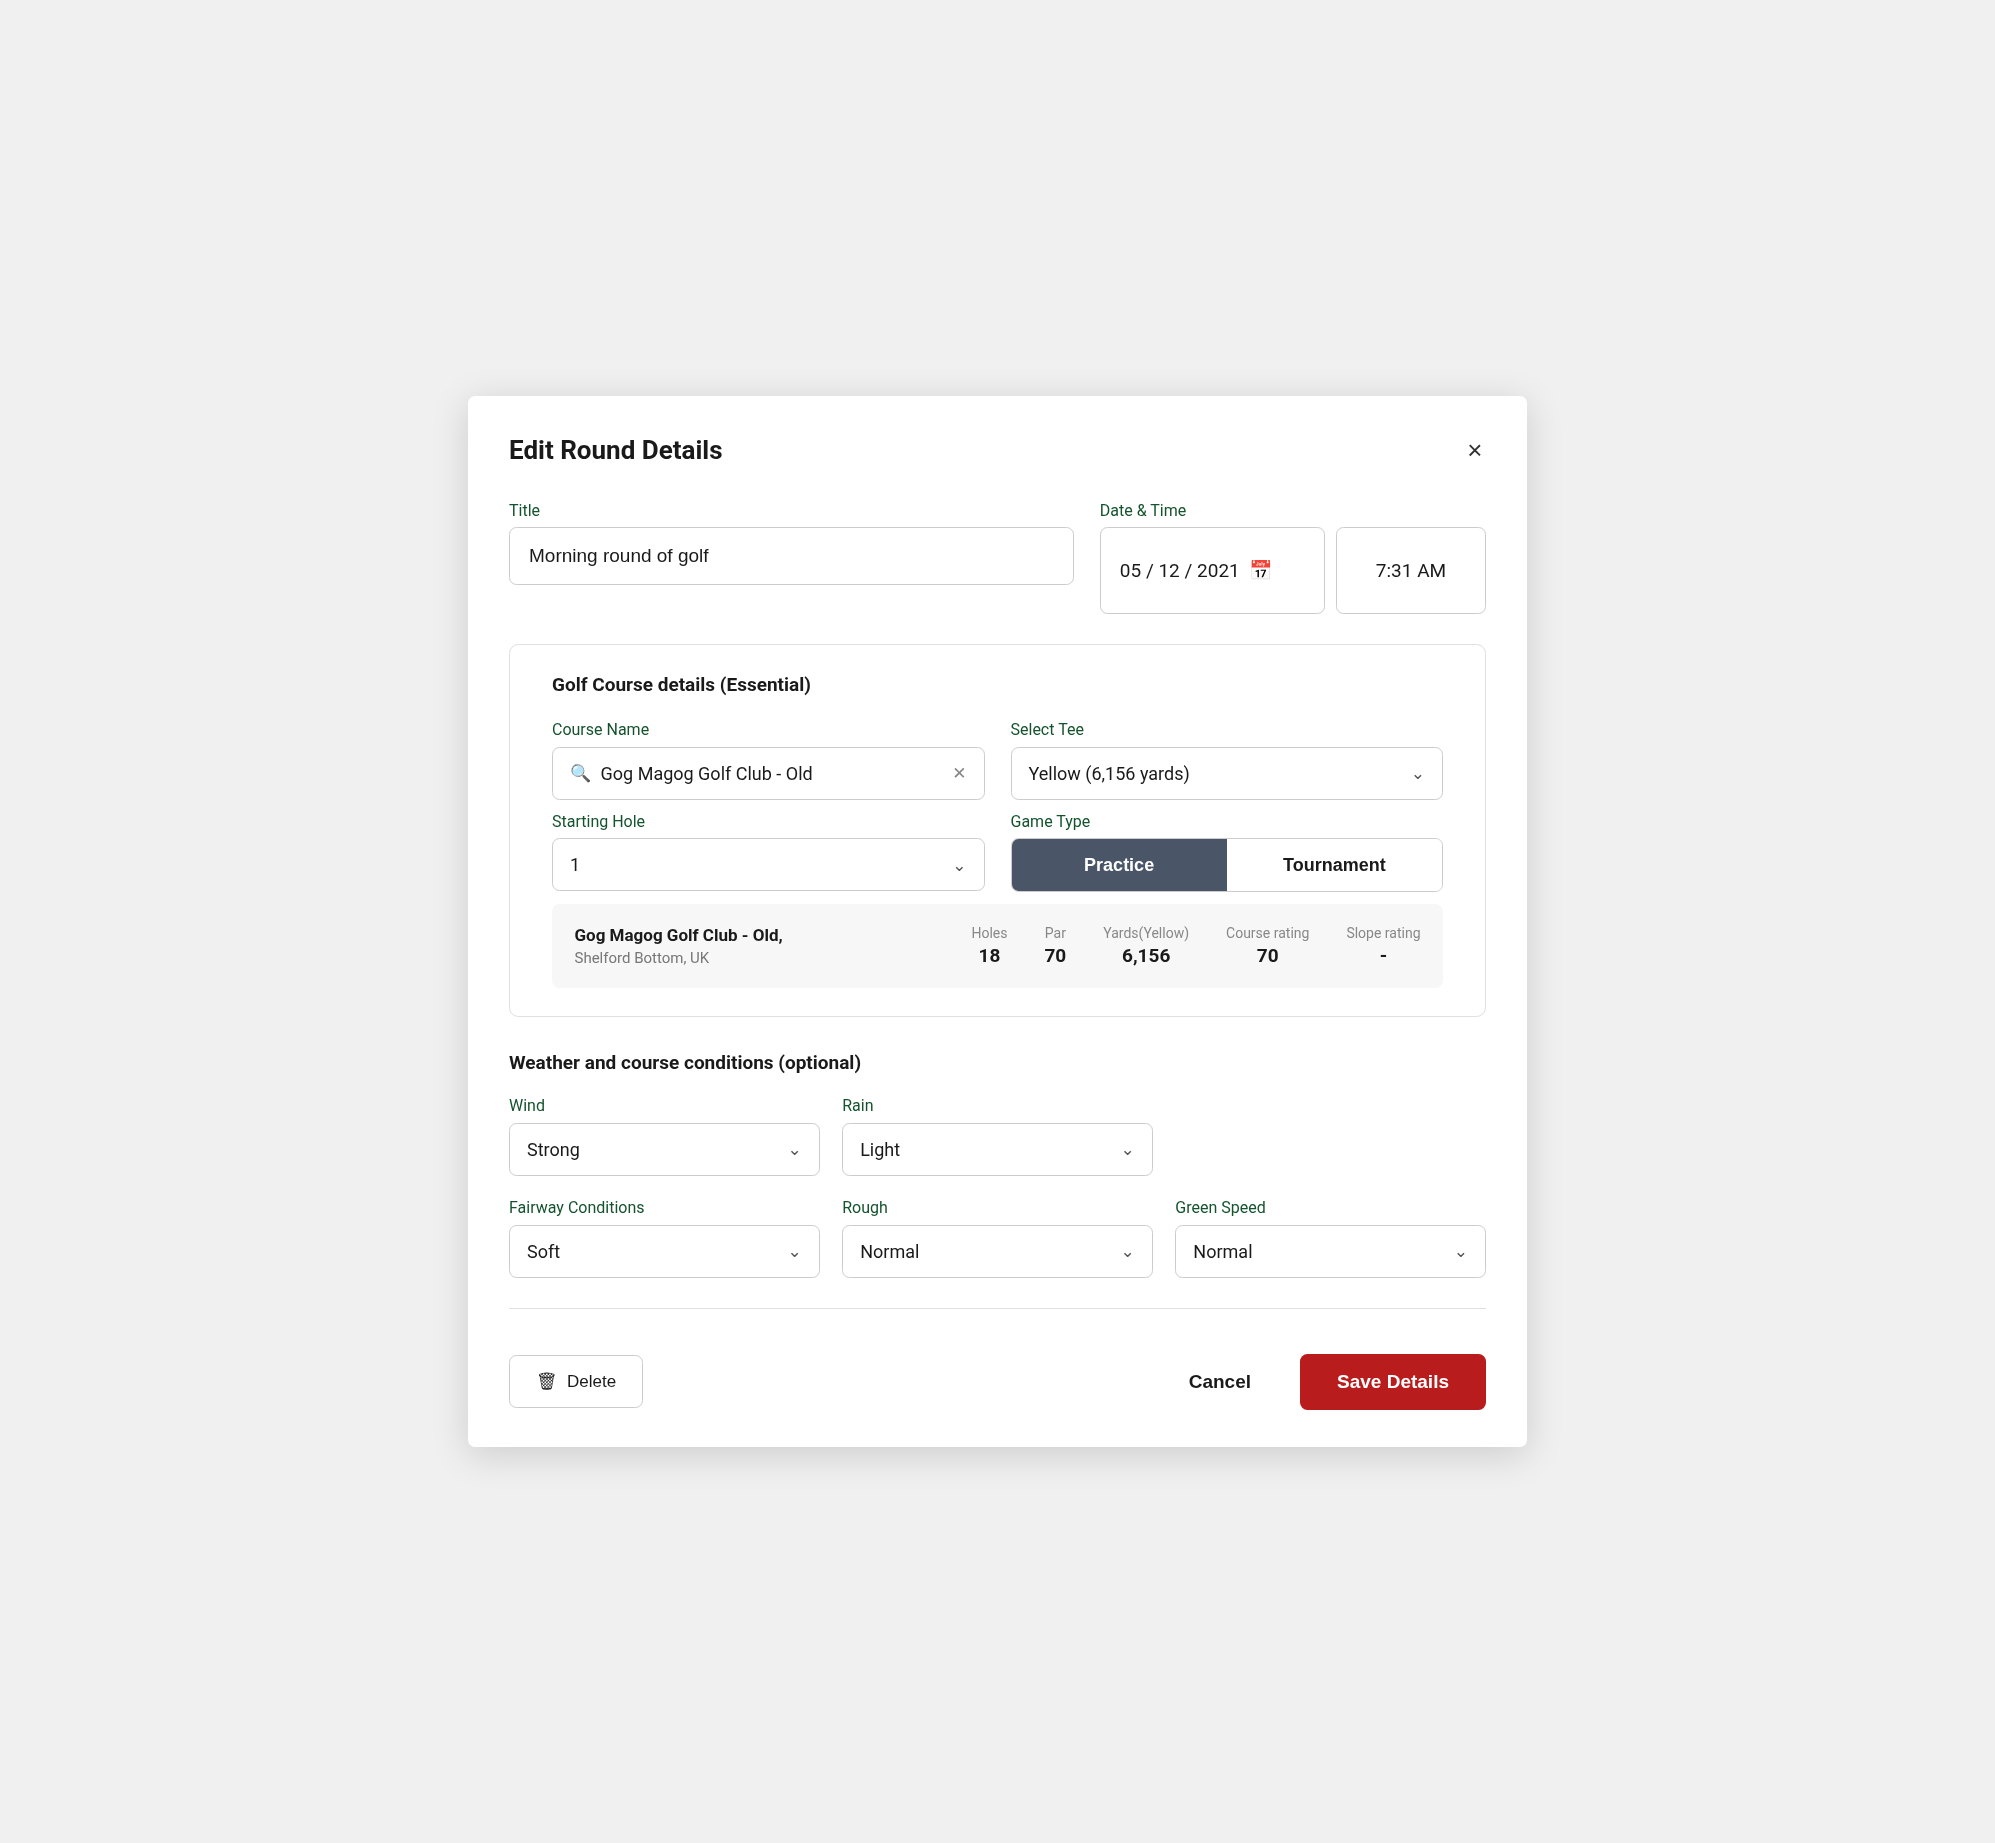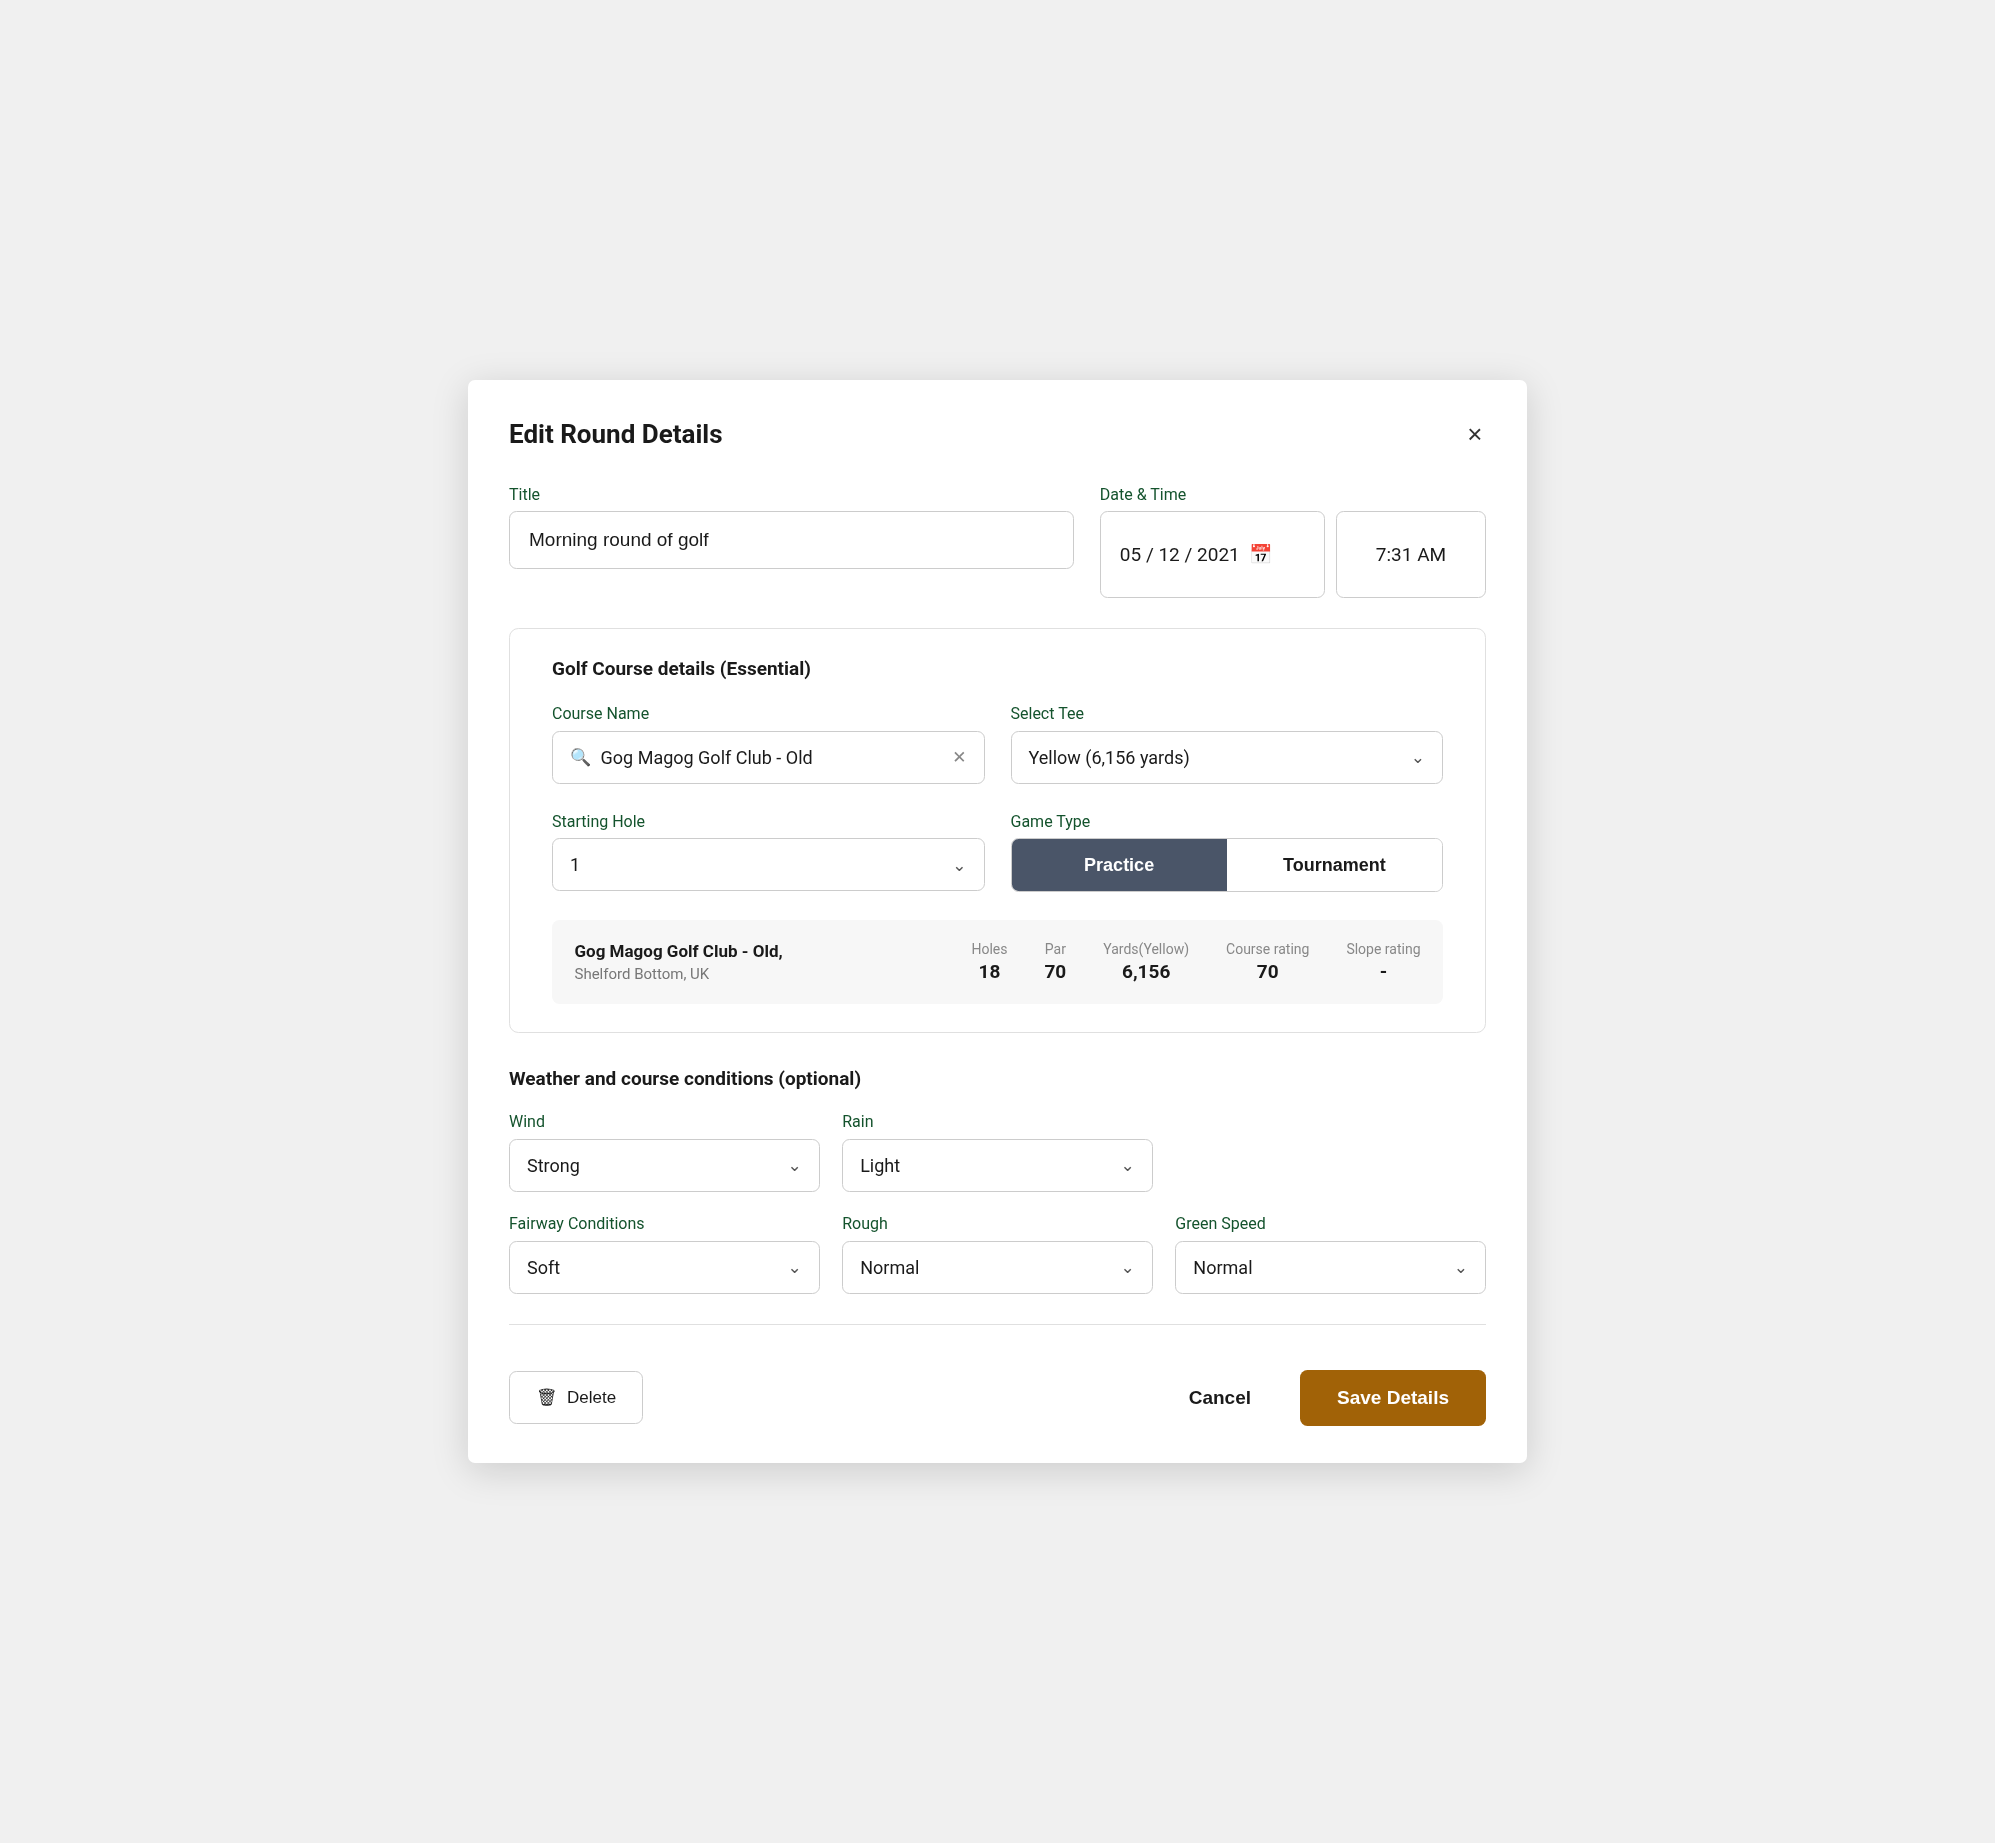--- a/index.html
+++ b/index.html
@@ -105,21 +105,21 @@
     }
     .section-title {
       font-size: 19px;
       font-weight: 700;
       color: #1a1a1a;
       margin-bottom: 24px;
     }
     .two-col {
       display: flex;
       gap: 26px;
-      margin-bottom: 28px;
+      margin-bottom: 12px;
     }
     .two-col .field-group {
       flex: 1;
     }
     .course-input-wrap {
       position: relative;
       display: flex;
       align-items: center;
       border: 1.4px solid #ccc;
       border-radius: 7.5px;
@@ -273,21 +273,21 @@
     .cancel-btn {
       background: none;
       border: none;
       font-size: 19px;
       font-weight: 600;
       color: #1a1a1a;
       cursor: pointer;
       padding: 15px 19px;
     }
     .save-btn {
-      background: #a16207;
+      background: #b91c1c;
       color: #fff;
       border: none;
       border-radius: 7.5px;
       padding: 17px 37px;
       font-size: 19px;
       font-weight: 600;
       cursor: pointer;
     }
     .divider-hr {
       border: none;

